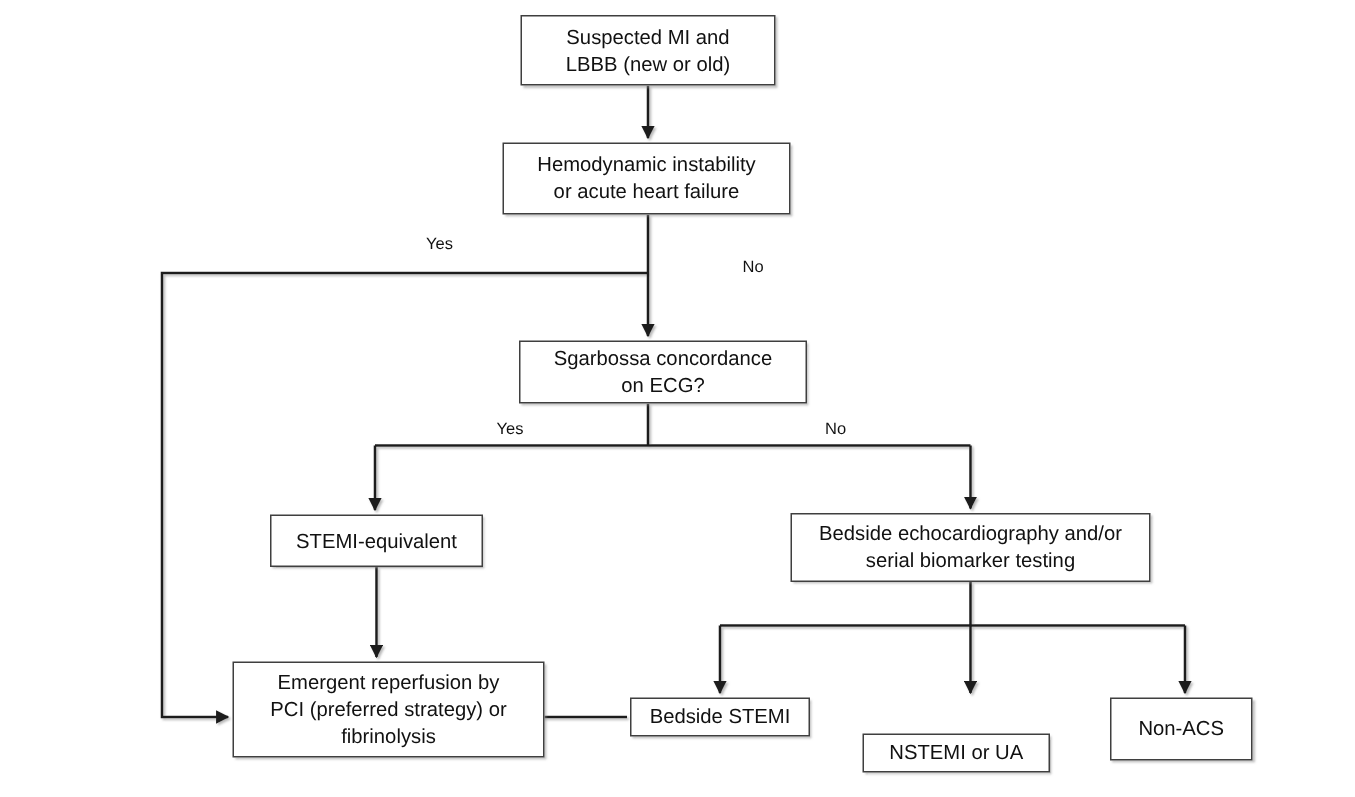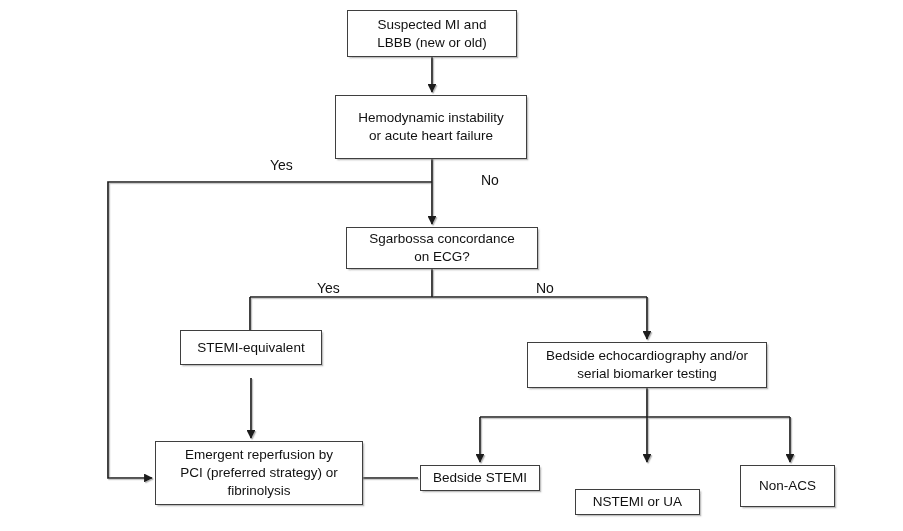--- a/index.html
+++ b/index.html
@@ -40,25 +40,26 @@
     font-size: 13.5px;
     line-height: 1.32;
     color: #111111;
     box-shadow: 1.5px 1.5px 1.5px rgba(140,140,140,0.55);
     padding: 0 6px;
     white-space: pre-line;
     z-index: 2;
   }
   .edge-label {
     position: absolute;
-    font-size: 14px;
+    font-size: 11px;
     color: #111111;
     background: transparent;
     z-index: 3;
     white-space: nowrap;
+    margin-left: 14px;
   }
 </style>
 </head>
 <body>
 
 <div id="flowchart">
 
   <svg class="edges" viewBox="0 0 903 531" xmlns="http://www.w3.org/2000/svg">
     <defs>
       <marker id="arrow" viewBox="0 0 10 10" refX="9" refY="5" markerWidth="5.2" markerHeight="5.2" orient="auto-start-reverse">
@@ -95,27 +96,27 @@
       <path d="M 647 417 L 647 462" marker-end="url(#arrow)"></path>
       <path d="M 790 417 L 790 462" marker-end="url(#arrow)"></path>
 
       <path d="M 418 478 L 352 478" marker-end="url(#arrow)"></path>
     </g>
   </svg>
 
   <div class="node" style="left:347px; top:10px; width:170px; height:47px;">Suspected MI and
 LBBB (new or old)</div>
 
-  <div class="node" style="left:335px; top:95px; width:192px; height:64px;">Hemodynamic instability
+  <div class="node" style="left:335px; top:95px; width:192px; height:48px;">Hemodynamic instability
 or acute heart failure</div>
 
   <div class="node" style="left:335px; top:227px; width:192px; height:42px;margin-left:11px;">Sgarbossa concordance
 on ECG?</div>
 
-  <div class="node" style="left:180px; top:330px; width:142px; height:35px;">STEMI-equivalent</div>
+  <div class="node" style="left:180px; top:343px; width:142px; height:35px;">STEMI-equivalent</div>
 
   <div class="node" style="left:527px; top:342px; width:240px; height:46px;">Bedside echocardiography and/or
 serial biomarker testing</div>
 
   <div class="node" style="left:155px; top:441px; width:208px; height:64px;">Emergent reperfusion by
 PCI (preferred strategy) or
 fibrinolysis</div>
 
   <div class="node" style="left:420px; top:465px; width:120px; height:26px;">Bedside STEMI</div>
 

